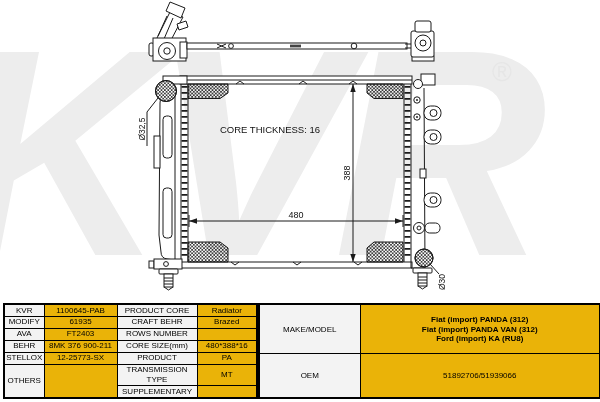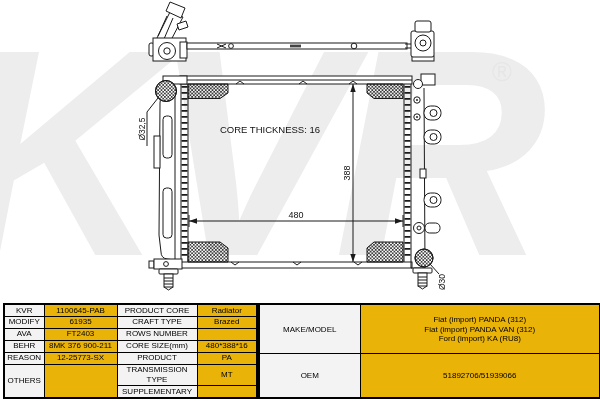--- a/index.html
+++ b/index.html
@@ -14,21 +14,21 @@
   
   .draw{position:absolute;left:0;top:0;z-index:1;}
   
   .table-wrap{position:absolute;left:3px;top:303px;z-index:2;display:flex;background:#fff;}
   table.tbl{border-collapse:collapse;table-layout:fixed;border:2px solid #000;
             font-size:8px;line-height:1.15;color:#000;}
   table.tbl td{border:1px solid #000;text-align:center;vertical-align:middle;
                padding:0 1px;overflow:hidden;}
   td.lbl{background:#f3f3f3;}
   td.val{background:#eab308;}
-  .mm-line{white-space:nowrap;}
+  .mm-line{white-space:nowrap;font-weight:bold;}
 </style>
 </head>
 <body>
 
 <div class="screen">
 
   <div class="wm">KVR</div>
   <div class="reg">®</div>
 
   <svg class="draw" width="600" height="300" viewBox="0 0 600 300">
@@ -174,37 +174,37 @@
       <tbody>
           <tr style="height:12px">
         <td class="lbl">KVR</td>
         <td class="val">1100645-PAB</td>
         <td class="lbl">PRODUCT CORE</td>
         <td class="val">Radiator</td>
       </tr>
       <tr style="height:12px">
         <td class="lbl">MODIFY</td>
         <td class="val">61935</td>
-        <td class="lbl">CRAFT TYPE</td>
+        <td class="lbl">CRAFT BEHR</td>
         <td class="val">Brazed</td>
       </tr>
       <tr style="height:12px">
         <td class="lbl">AVA</td>
         <td class="val">FT2403</td>
         <td class="lbl">ROWS NUMBER</td>
         <td class="val"></td>
       </tr>
       <tr style="height:12px">
         <td class="lbl">BEHR</td>
         <td class="val">8MK 376 900-211</td>
         <td class="lbl">CORE SIZE(mm)</td>
         <td class="val">480*388*16</td>
       </tr>
       <tr style="height:12px">
-        <td class="lbl">REASON</td>
+        <td class="lbl">STELLOX</td>
         <td class="val">12-25773-SX</td>
         <td class="lbl">PRODUCT</td>
         <td class="val">PA</td>
       </tr>
       <tr style="height:21px">
         <td class="lbl" rowspan="2">OTHERS</td>
         <td class="val" rowspan="2"></td>
         <td class="lbl">TRANSMISSION TYPE</td>
         <td class="val">MT</td>
       </tr>

